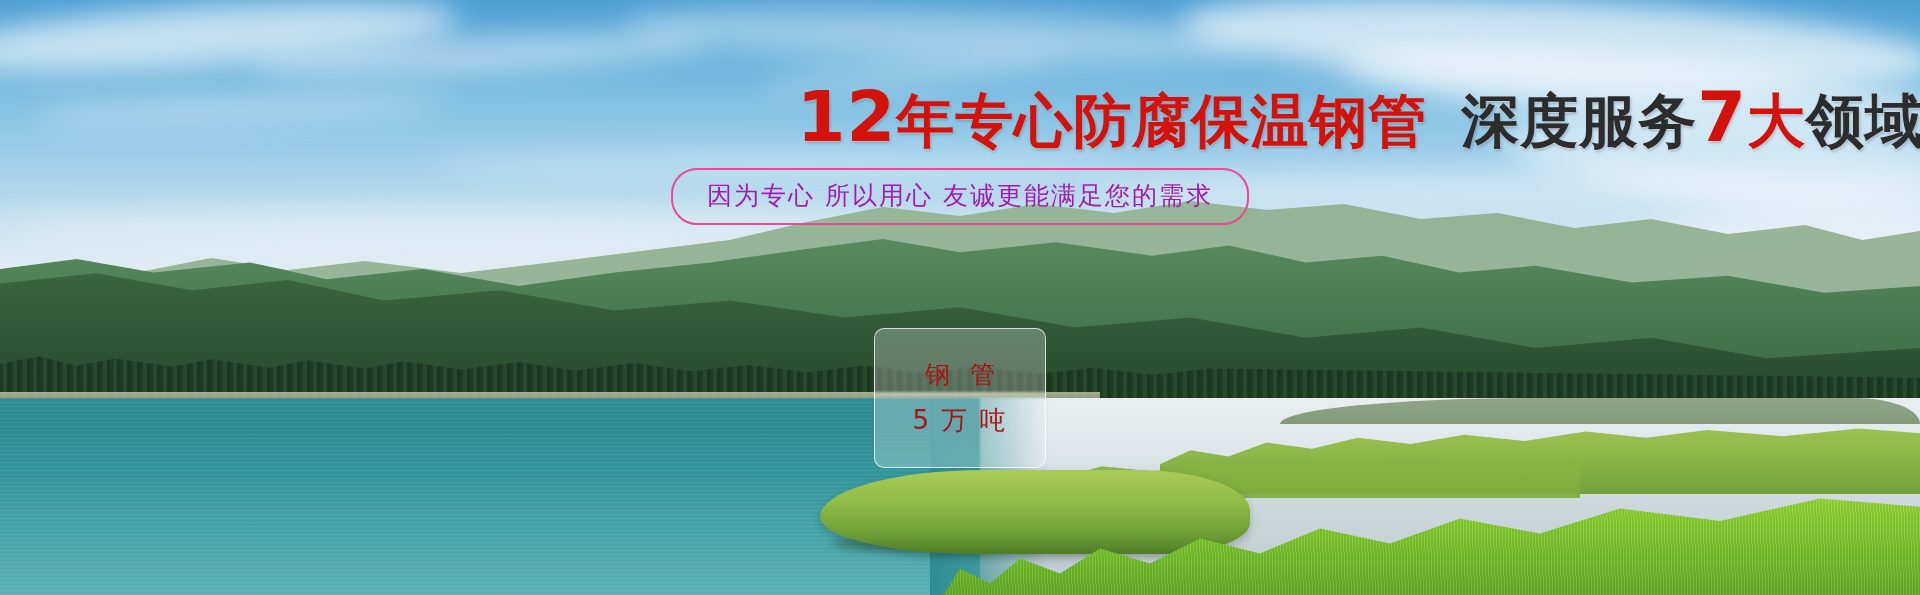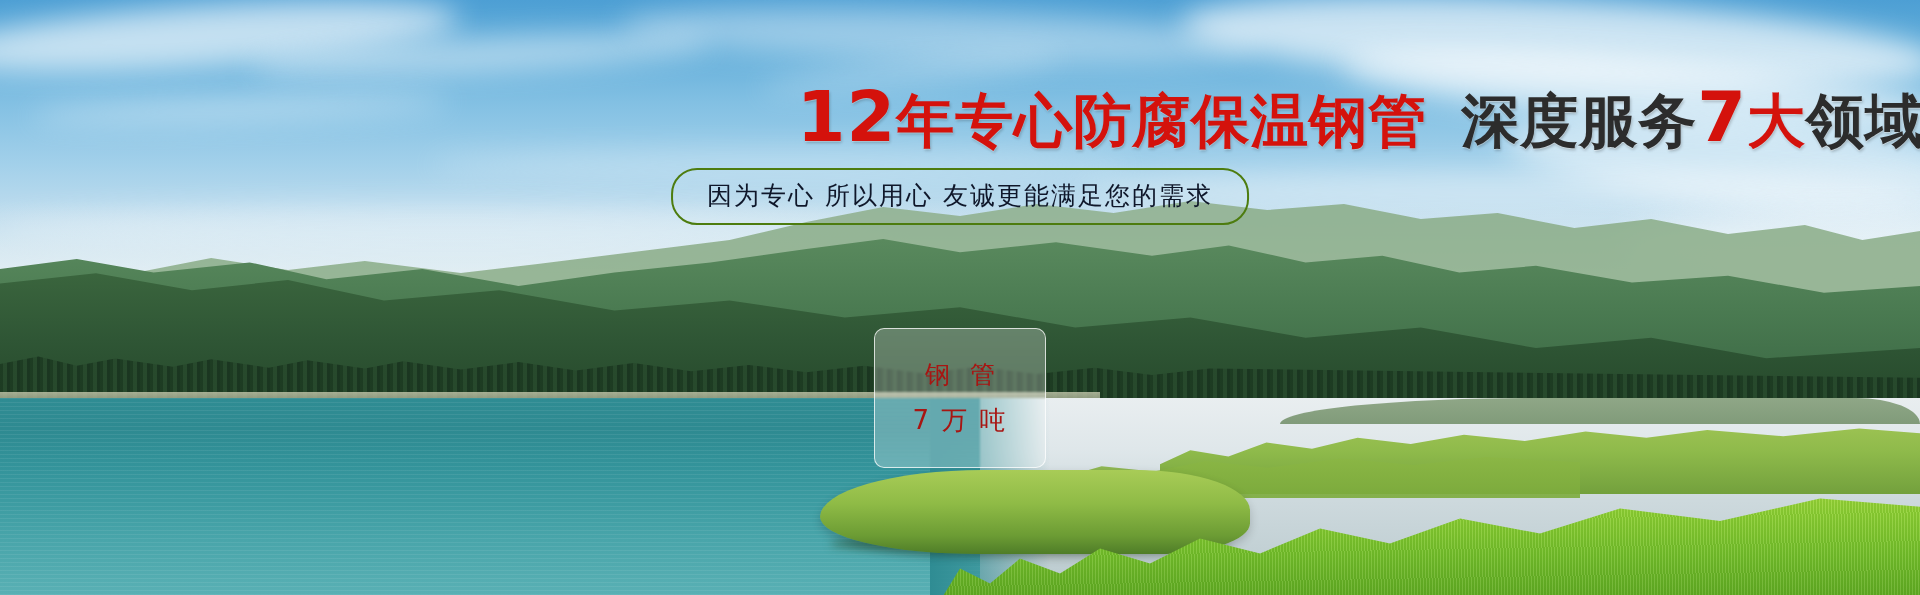--- a/index.html
+++ b/index.html
@@ -224,23 +224,23 @@
     font-family:"DejaVu Sans","Liberation Sans",sans-serif;
     font-weight:bold;
   }
   .headline .gap { display:inline-block; width:34px; }
 
   
   .pill {
     position:absolute; top:168px; left:50%;
     transform:translateX(-50%);
     padding:9px 34px 11px;
-    border:2px solid #4d7c0f;
+    border:2px solid #ec4899;
     border-radius:26px;
-    color:#0f172a;
+    color:#a21caf;
     font-family:"DejaVu Sans","Liberation Sans",sans-serif;
     font-size:25px;
     letter-spacing:2px;
     white-space:nowrap;
     background:rgba(255,255,255,0.04);
   }
 
   
   .cards {
     position:absolute; top:328px; left:50%;
@@ -319,21 +319,21 @@
     <span class="red num">12</span><span class="red">年专心防腐保温钢管</span><span class="gap"></span><span class="dark">深度服务</span><span class="red num">7</span><span class="red">大</span><span class="dark">领域</span>
   </div>
 
   <div class="pill">因为专心 所以用心  友诚更能满足您的需求</div>
 
   <div class="cards">
 
     <div class="card">
       <div class="label">钢 管</div>
       <div class="value">
-        <span>7 万 吨</span>
+        <span>5 万 吨</span>
       </div>
     </div>
 
 
 
   </div>
 
 </div>
 
 </body></html>

